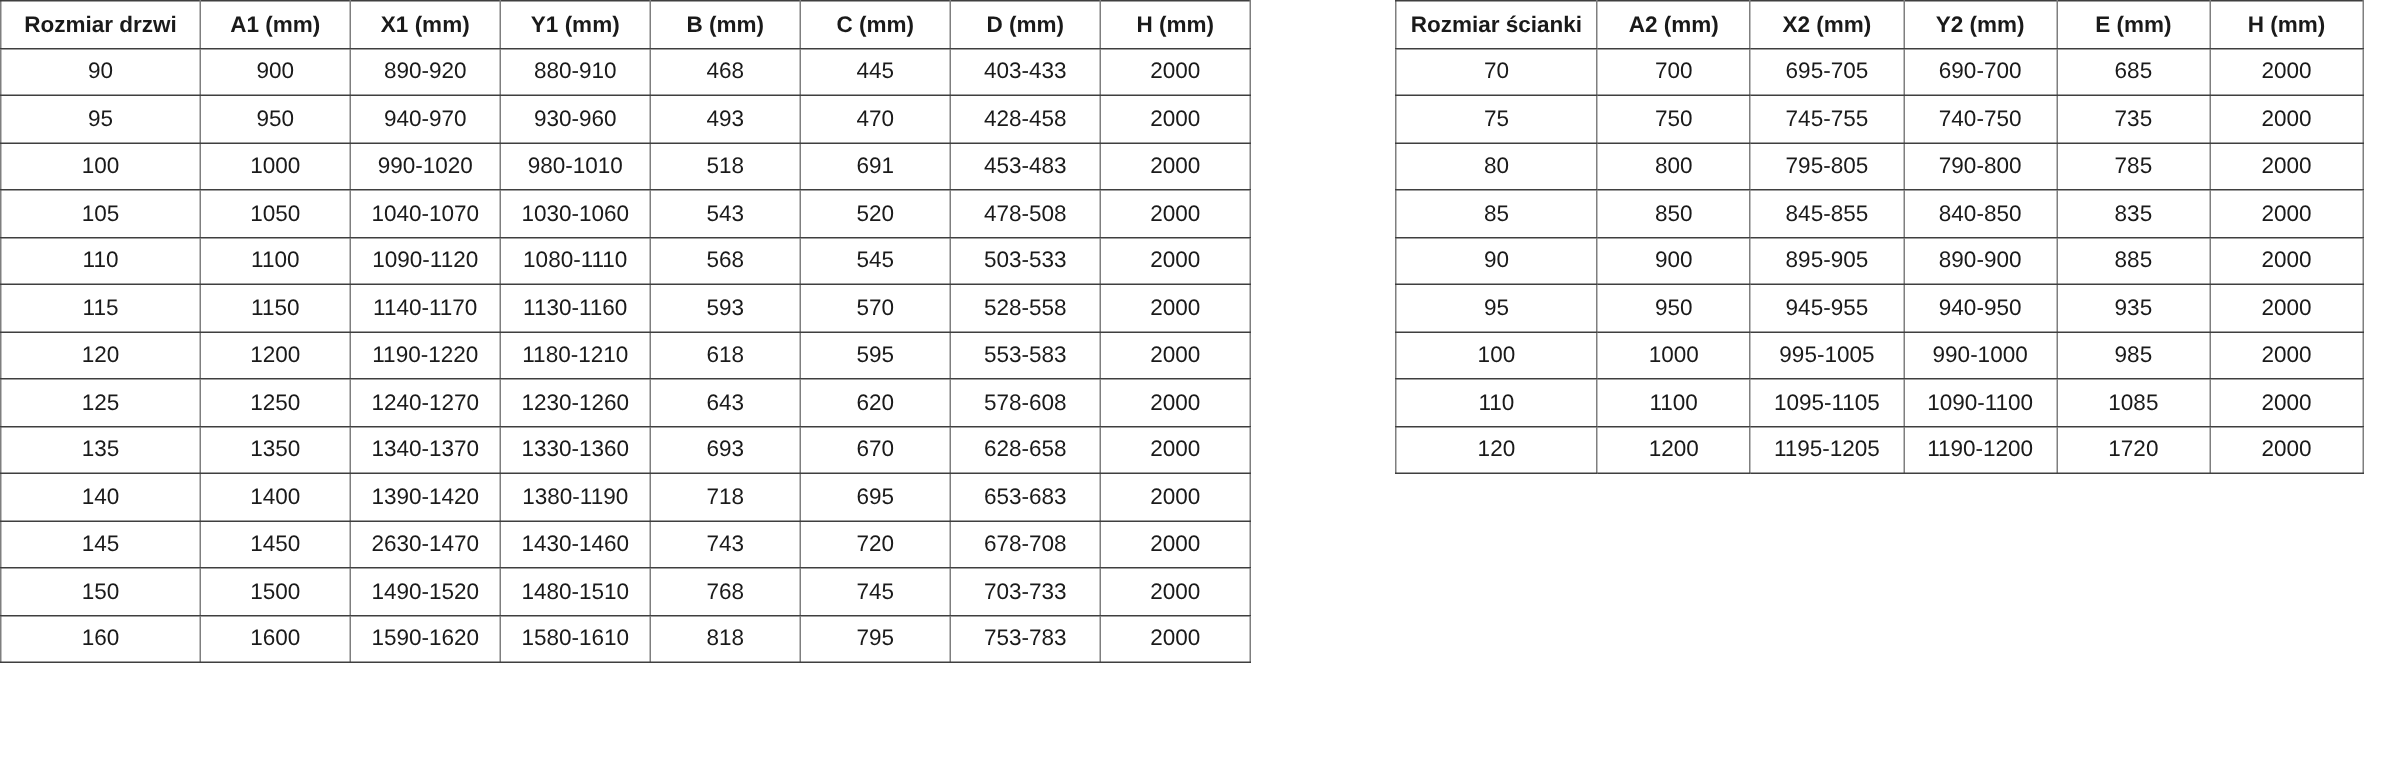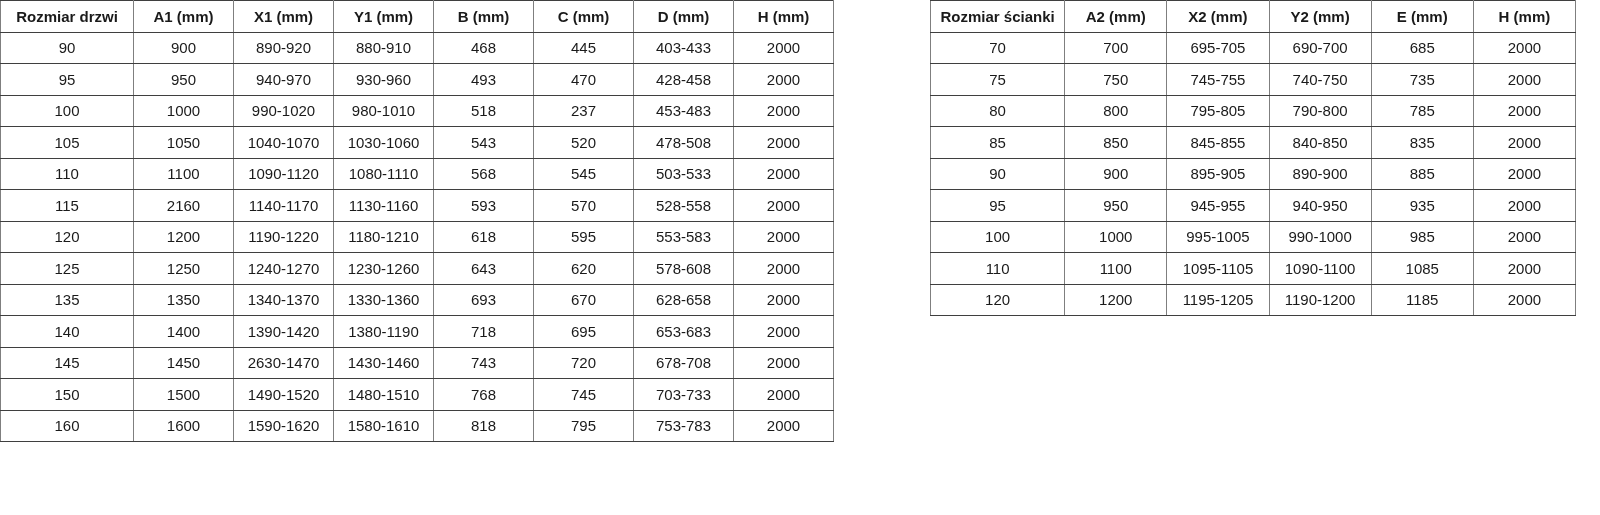--- a/index.html
+++ b/index.html
@@ -96,21 +96,21 @@
           <td>470</td>
           <td>428-458</td>
           <td>2000</td>
         </tr>
         <tr>
           <td>100</td>
           <td>1000</td>
           <td>990-1020</td>
           <td>980-1010</td>
           <td>518</td>
-          <td>237</td>
+          <td>691</td>
           <td>453-483</td>
           <td>2000</td>
         </tr>
         <tr>
           <td>105</td>
           <td>1050</td>
           <td>1040-1070</td>
           <td>1030-1060</td>
           <td>543</td>
           <td>520</td>
@@ -122,21 +122,21 @@
           <td>1100</td>
           <td>1090-1120</td>
           <td>1080-1110</td>
           <td>568</td>
           <td>545</td>
           <td>503-533</td>
           <td>2000</td>
         </tr>
         <tr>
           <td>115</td>
-          <td>2160</td>
+          <td>1150</td>
           <td>1140-1170</td>
           <td>1130-1160</td>
           <td>593</td>
           <td>570</td>
           <td>528-558</td>
           <td>2000</td>
         </tr>
         <tr>
           <td>120</td>
           <td>1200</td>
@@ -292,19 +292,19 @@
           <td>1095-1105</td>
           <td>1090-1100</td>
           <td>1085</td>
           <td>2000</td>
         </tr>
         <tr>
           <td>120</td>
           <td>1200</td>
           <td>1195-1205</td>
           <td>1190-1200</td>
-          <td>1185</td>
+          <td>1720</td>
           <td>2000</td>
         </tr>
       </tbody>
     </table>
 
 </div>
 
 </body></html>

